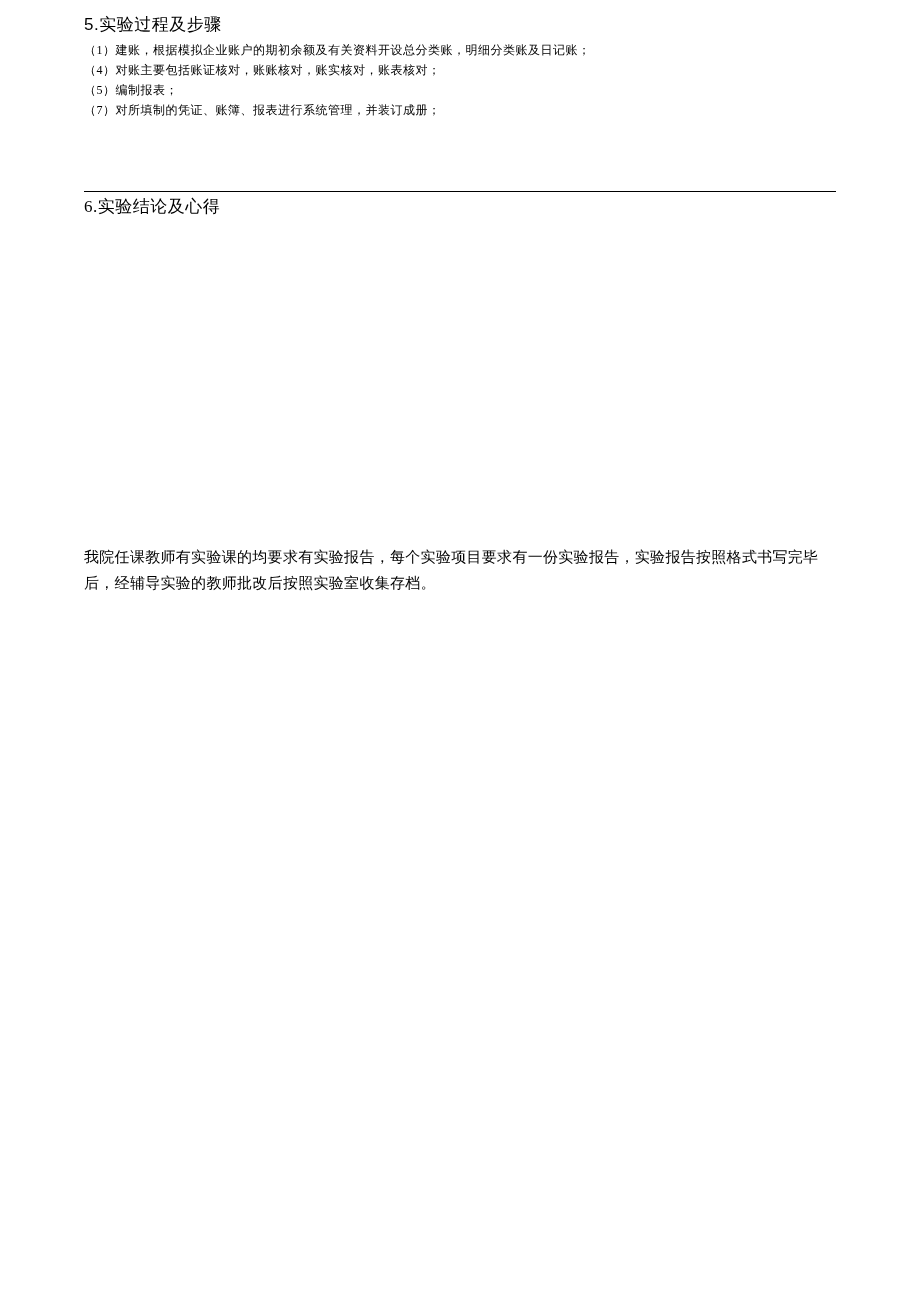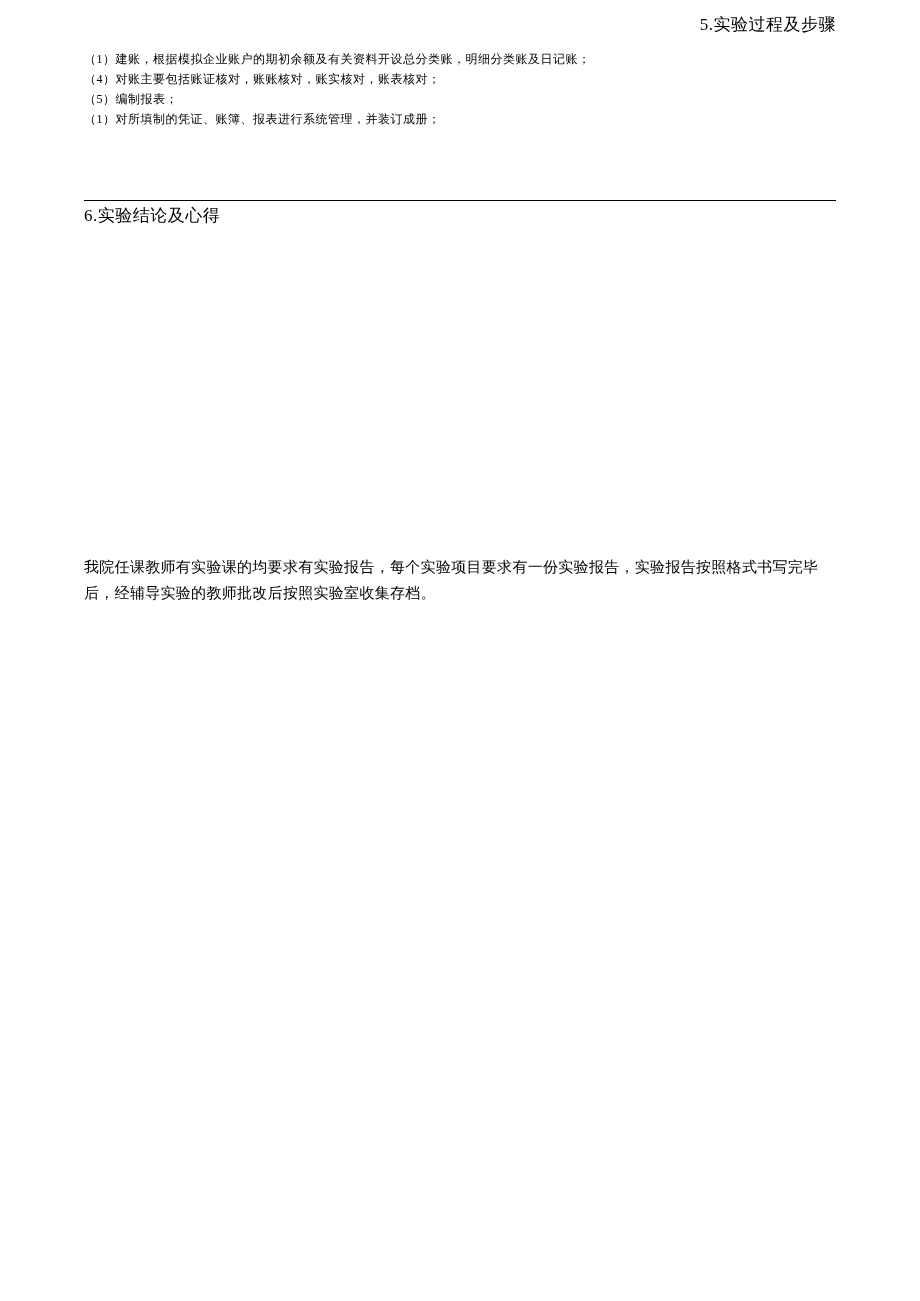--- a/index.html
+++ b/index.html
@@ -13,26 +13,25 @@
       background: #ffffff;
       font-family: "SimSun", "宋体", serif;
       font-size: 17px;
       color: #000000;
       position: relative;
     }
     .content {
       padding: 12px 84px 0 84px;
     }
     .section-header {
-      font-family: Liberation Serif, serif;
+      font-family: Liberation Sans, sans-serif;
       font-size: 17px;
       line-height: 1.5;
       letter-spacing: 0.5px;
-      margin-bottom: 12px;
-      text-align: right;
+      margin-bottom: 3px;
     }
     .step-line {
       font-family: "SimSun", "宋体", serif;
       font-size: 12px;
       line-height: 1.5;
       letter-spacing: 0.5px;
       margin-bottom: 2px;
     }
     .divider {
       border: none;
@@ -42,35 +41,35 @@
       width: 100%;
     }
     .conclusion-header {
       font-family: "SimSun", "宋体", serif;
       font-size: 17px;
       line-height: 1.5;
       letter-spacing: 0.5px;
       margin-bottom: 2px;
     }
     .footer-note {
-      font-family: Liberation Sans, sans-serif;
+      font-family: Liberation Serif, serif;
       font-size: 15px;
       line-height: 1.7;
       letter-spacing: 0.3px;
       margin-top: 326px;
     }
   </style>
 </head>
 <body>
 
 <div class="content">
   <div class="section-header">5.实验过程及步骤</div>
   <div class="step-line">（1）建账，根据模拟企业账户的期初余额及有关资料开设总分类账，明细分类账及日记账；</div>
   <div class="step-line">（4）对账主要包括账证核对，账账核对，账实核对，账表核对；</div>
   <div class="step-line">（5）编制报表；</div>
-  <div class="step-line">（1）对所填制的凭证、账簿、报表进行系统管理，并装订成册；</div>
+  <div class="step-line">（7）对所填制的凭证、账簿、报表进行系统管理，并装订成册；</div>
 
   <hr class="divider">
 
   <div class="conclusion-header">6.实验结论及心得</div>
 
   <div class="footer-note">我院任课教师有实验课的均要求有实验报告，每个实验项目要求有一份实验报告，实验报告按照格式书写完毕后，经辅导实验的教师批改后按照实验室收集存档。</div>
 </div>
 
 </body></html>

